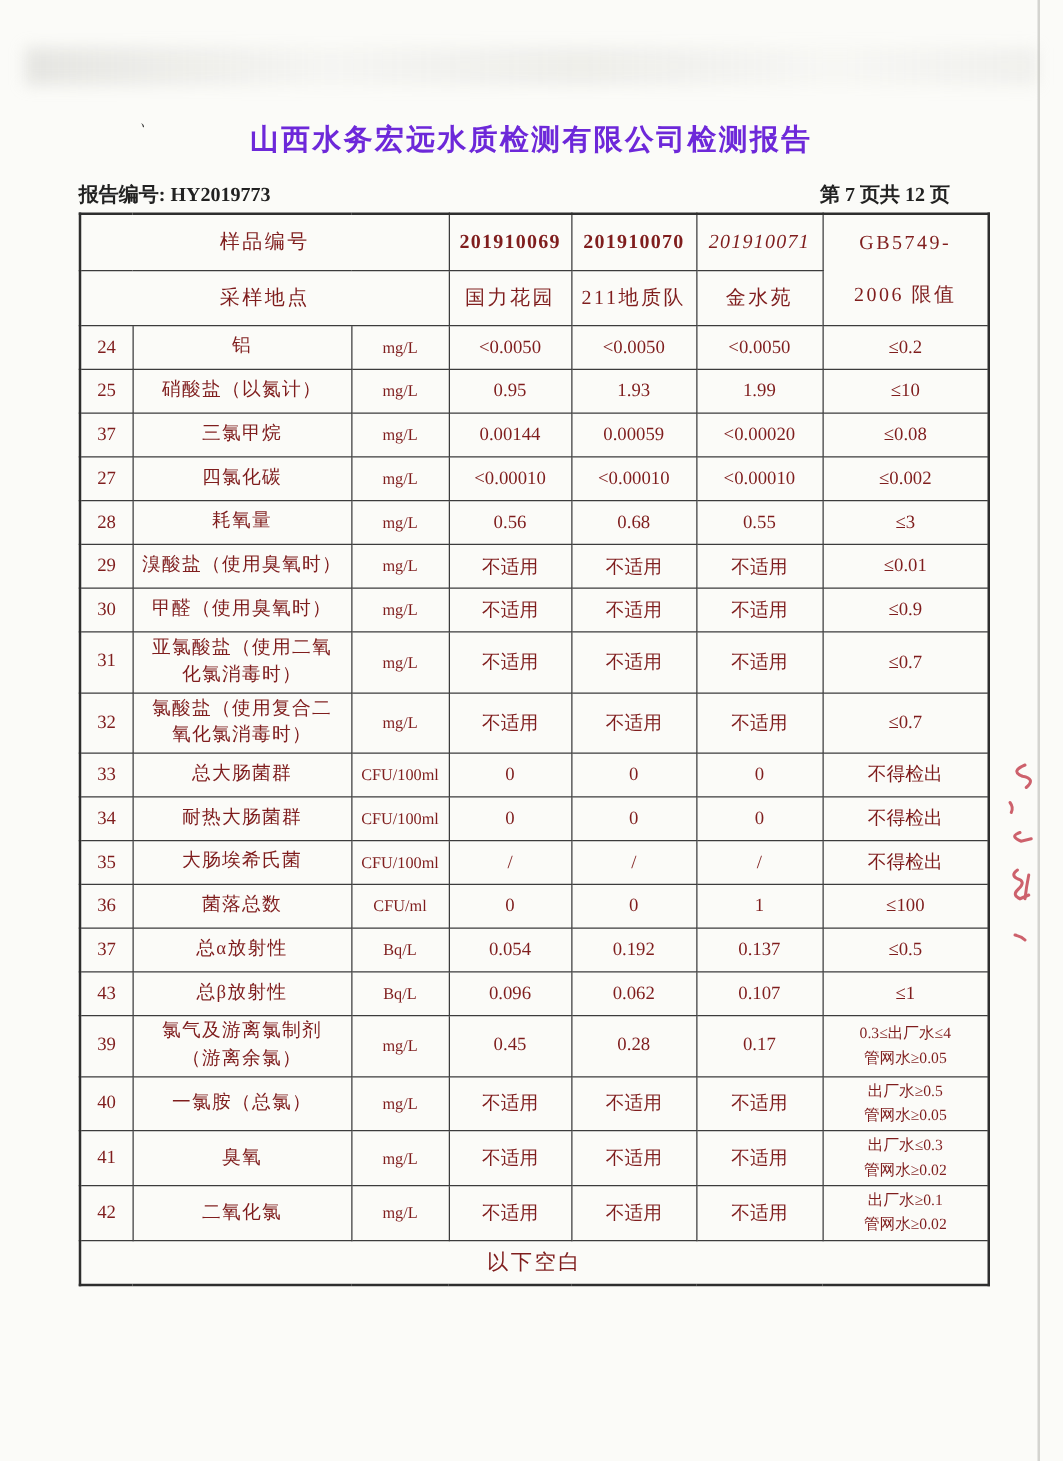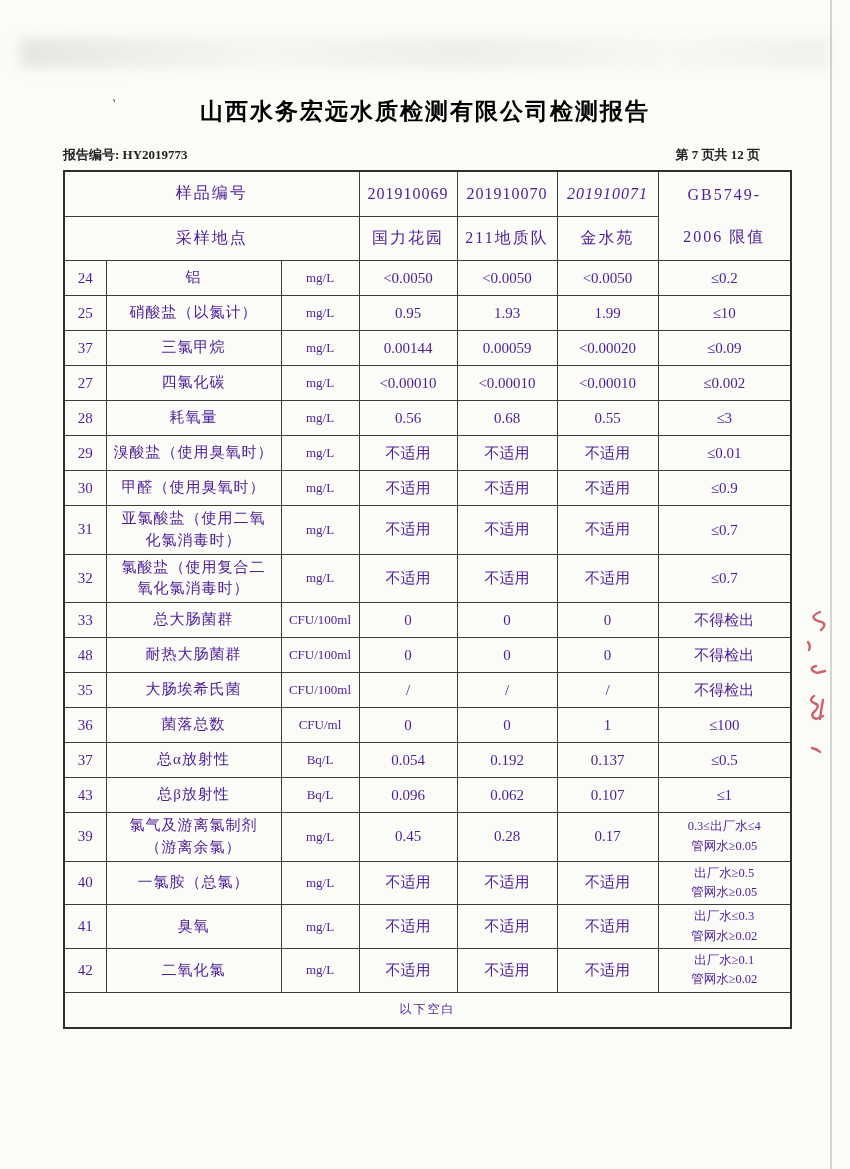--- a/index.html
+++ b/index.html
@@ -22,32 +22,32 @@
   }
   .pen-tick{
     position:absolute;left:112px;top:88px;
     font-size:14px;color:#3a3a3a;transform:rotate(12deg);
   }
   .red-mark{position:absolute;left:796px;top:608px;opacity:.8;}
 
   .title{
     position:absolute;left:0;top:96px;width:850px;
     text-align:center;font-size:23px;font-weight:bold;letter-spacing:2px;
-    color:#000000;
+    color:#6d28d9;
   }
   .meta{
     position:absolute;left:63px;top:146px;width:697px;
     display:flex;justify-content:space-between;align-items:baseline;
-    font-size:13px;font-weight:bold;color:#222;
+    font-size:16px;font-weight:bold;color:#222;
   }
 
   table.results{
     position:absolute;left:63px;top:170px;width:727px;
     border-collapse:collapse;table-layout:fixed;
-    font-size:15px;color:#4c1d95;
+    font-size:15px;color:#7f1d1d;
   }
   table.results col.c-no{width:42px;}
   table.results col.c-name{width:175px;}
   table.results col.c-unit{width:78px;}
   table.results col.c-s1{width:98px;}
   table.results col.c-s2{width:100px;}
   table.results col.c-s3{width:101px;}
   table.results col.c-lim{width:133px;}
   table.results th,table.results td{
     border:1px solid #3c3c3c;
@@ -63,21 +63,21 @@
     white-space:pre-line;line-height:1.45;
   }
   td.cell-no{font-size:15px;}
   td.cell-unit{font-size:13px;letter-spacing:0;}
   td.cell-value{font-size:15px;}
   td.cell-limit{white-space:pre-line;line-height:1.5;}
   td.cell-limit.small-limit{font-size:12.5px;line-height:1.55;}
   th.limit-head{white-space:pre-line;line-height:42px;font-size:16px;letter-spacing:1px;}
   td.blank-cell{
     height:100px;text-align:left;vertical-align:top;
-    padding:10px 0 0 12px;font-size:12px;letter-spacing:2px;
+    padding:10px 0 0 12px;font-size:17px;letter-spacing:2px;
   }
 </style>
 </head>
 <body>
 
 <div class="scan-top-band"></div>
 <div class="page-edge-line"></div>
 <span class="pen-tick">、</span>
 
 <div class="title">山西水务宏远水质检测有限公司检测报告</div>
@@ -96,22 +96,22 @@
       <col class="c-name">
       <col class="c-unit">
     <col class="c-s1">
       <col class="c-s2">
       <col class="c-s3">
       <col class="c-lim">
   </colgroup>
   <thead>
     <tr>
       <th colspan="3">样品编号</th>
-      <th style="letter-spacing:1px;">201910069</th>
-      <th style="letter-spacing:1px;">201910070</th>
+      <th style="letter-spacing:1px;font-weight:bold;">201910069</th>
+      <th style="letter-spacing:1px;font-weight:bold;">201910070</th>
       <th style="letter-spacing:1px;font-style:italic;">201910071</th>
       <th rowspan="2" class="limit-head">GB5749-
 2006 限值</th>
     </tr>
     <tr>
       <th colspan="3">采样地点</th>
       <th>国力花园</th>
       <th>211地质队</th>
       <th>金水苑</th>
     </tr>
@@ -135,21 +135,21 @@
     <td class="cell-value">1.99</td>
     <td class="cell-limit">≤10</td>
   </tr>
       <tr>
     <td class="cell-no">37</td>
     <td class="cell-name">三氯甲烷</td>
     <td class="cell-unit">mg/L</td>
     <td class="cell-value">0.00144</td>
     <td class="cell-value">0.00059</td>
     <td class="cell-value">&lt;0.00020</td>
-    <td class="cell-limit">≤0.09</td>
+    <td class="cell-limit">≤0.08</td>
   </tr>
       <tr>
     <td class="cell-no">27</td>
     <td class="cell-name">四氯化碳</td>
     <td class="cell-unit">mg/L</td>
     <td class="cell-value">&lt;0.00010</td>
     <td class="cell-value">&lt;0.00010</td>
     <td class="cell-value">&lt;0.00010</td>
     <td class="cell-limit">≤0.002</td>
   </tr>
@@ -203,21 +203,21 @@
       <tr>
     <td class="cell-no">33</td>
     <td class="cell-name">总大肠菌群</td>
     <td class="cell-unit">CFU/100ml</td>
     <td class="cell-value">0</td>
     <td class="cell-value">0</td>
     <td class="cell-value">0</td>
     <td class="cell-limit">不得检出</td>
   </tr>
       <tr>
-    <td class="cell-no">48</td>
+    <td class="cell-no">34</td>
     <td class="cell-name">耐热大肠菌群</td>
     <td class="cell-unit">CFU/100ml</td>
     <td class="cell-value">0</td>
     <td class="cell-value">0</td>
     <td class="cell-value">0</td>
     <td class="cell-limit">不得检出</td>
   </tr>
       <tr>
     <td class="cell-no">35</td>
     <td class="cell-name">大肠埃希氏菌</td>

